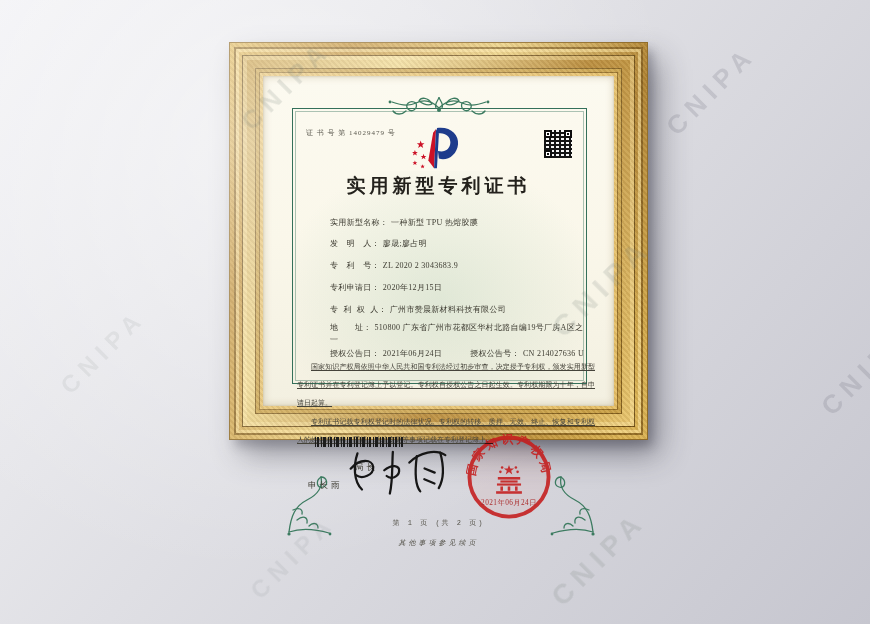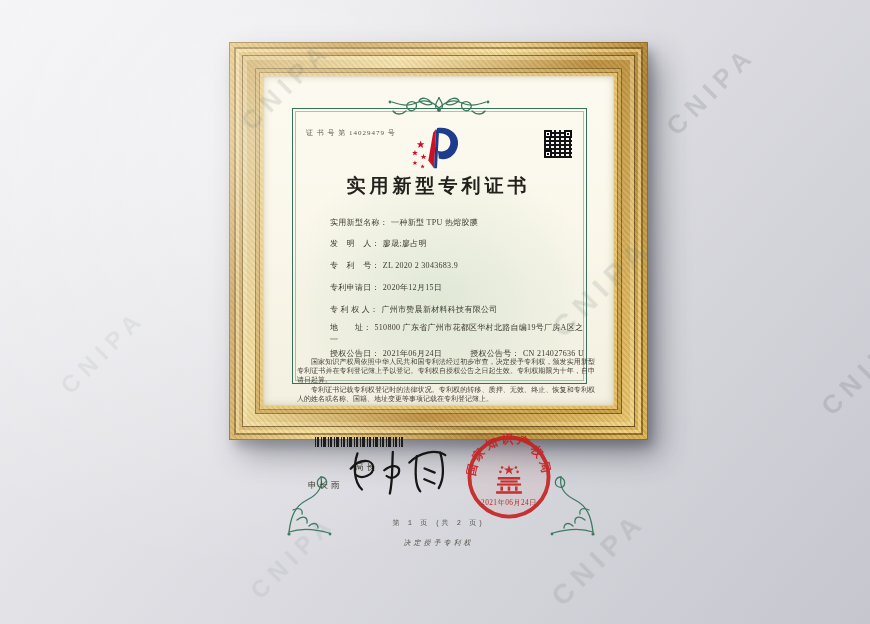--- a/index.html
+++ b/index.html
@@ -41,21 +41,21 @@
   
   .cert-no { position:absolute; left:43px; top:52px; font-size:7px; letter-spacing:1px; color:#5a584e; }
   .title   { position:absolute; left:0; right:0; top:97px; text-align:center;
              font-size:19px; font-weight:bold; letter-spacing:4px; color:#23211c; }
   .frow { position:absolute; left:67px; right:24px; font-size:8px; color:#3c3a30;
           letter-spacing:.3px; white-space:nowrap; }
   .fvalue { margin-left:3px; }
   .grant-gap { display:inline-block; width:28px; }
   .paras { position:absolute; left:34px; top:282px; width:298px; font-size:7px;
            color:#45433a; text-align:justify; }
-  .paras p { margin:0 0 1px 0; text-indent:2em; line-height:9px; }
+  .paras p { margin:0 0 1px 0; text-indent:2em; line-height:18px;text-decoration:underline; }
   .pageinfo { position:absolute; left:0; right:0; top:442px; text-align:center;
               font-size:7px; letter-spacing:2px; color:#55534a;font-family:Liberation Mono, monospace; }
   .footnote { position:absolute; left:0; right:0; top:462px; text-align:center;
               font-size:7px; letter-spacing:3px; color:#55534a; font-style:italic; }
   .director { position:absolute; left:45px; font-size:8.5px; letter-spacing:3px; color:#3c3a30; }
   
   .barcode { position:absolute; left:52px; top:361px; width:88px; height:10px;
     background:repeating-linear-gradient(90deg,
       #1c1c1c 0 1px, transparent 1px 2px, #1c1c1c 2px 4px, transparent 4px 6px,
       #1c1c1c 6px 7px, transparent 7px 8px, #1c1c1c 8px 11px, transparent 11px 13px); }
@@ -174,21 +174,21 @@
       </div>
       <div class="frow" style="top:162px;">
         <span>发　明　人：</span><span class="fvalue">廖晟;廖占明</span>
       </div>
       <div class="frow" style="top:184px;">
         <span>专　利　号：</span><span class="fvalue">ZL 2020 2 3043683.9</span>
       </div>
       <div class="frow" style="top:206px;">
         <span>专利申请日：</span><span class="fvalue">2020年12月15日</span>
       </div>
-      <div class="frow" style="top:228px;">
+      <div class="frow" style="top:228px;font-family:Liberation Mono, monospace;">
         <span>专 利 权 人：</span><span class="fvalue">广州市赞晨新材料科技有限公司</span>
       </div>
       <div class="frow" style="top:246px;">
         <span>地　　址：</span><span class="fvalue">510800 广东省广州市花都区华村北路自编19号厂房A区之</span>
       </div>
       <div class="frow" style="top:258px;">
         <span>一</span>
       </div>
       <div class="frow" style="top:272px;">
         <span>授权公告日：</span><span class="fvalue">2021年06月24日</span><span class="grant-gap"></span><span>授权公告号：</span><span class="fvalue">CN 214027636 U</span>
@@ -237,16 +237,16 @@
           <rect x="36" y="57.5" width="28" height="2.5"></rect>
           <rect x="40" y="61" width="3" height="5"></rect>
             <rect x="48.5" y="61" width="3" height="5"></rect>
             <rect x="57" y="61" width="3" height="5"></rect>
           <rect x="35" y="66.5" width="30" height="3"></rect>
         </g>
         <text x="50" y="82" font-size="8.5" fill="#a51818" text-anchor="middle" letter-spacing="0.5">2021年06月24日</text>
       </svg>
 
       <div class="pageinfo">第 1 页 (共 2 页)</div>
-      <div class="footnote">决定授予专利权</div>
+      <div class="footnote">其他事项参见续页</div>
     </div>
   </div>
 </div>
 
 </body></html>

